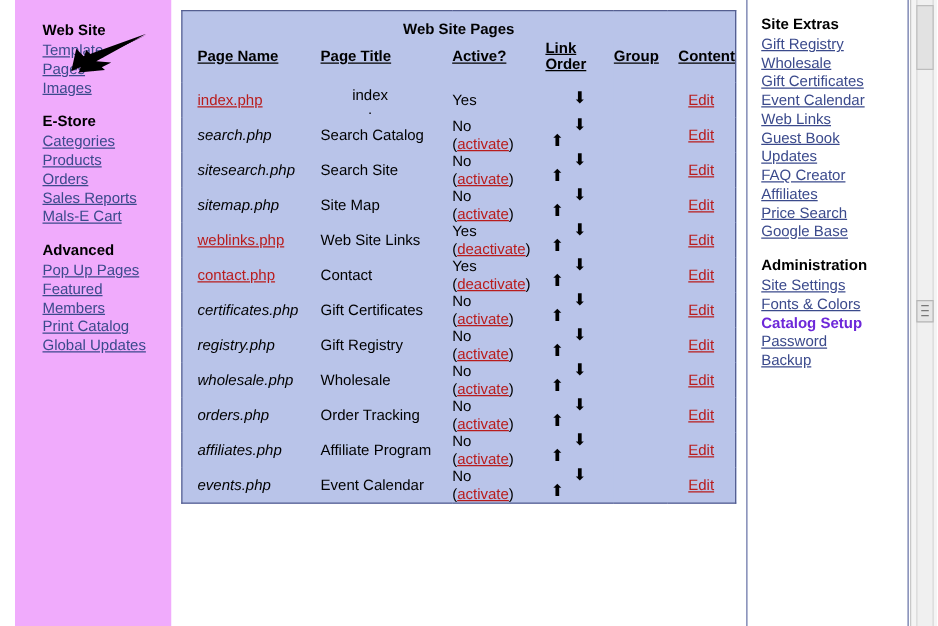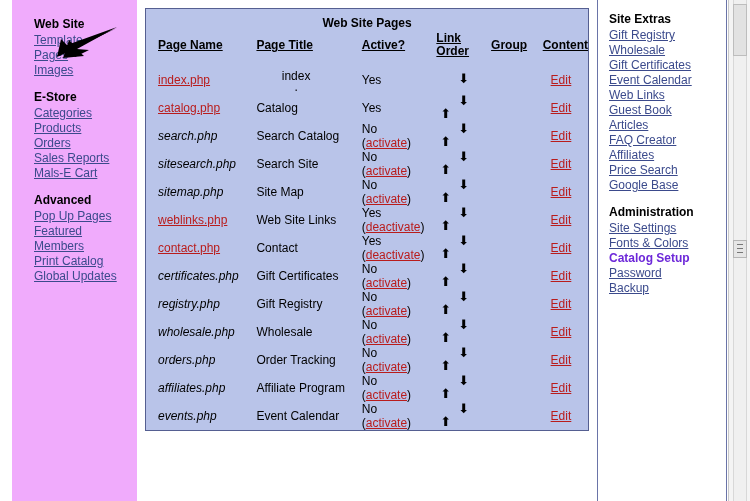--- a/index.html
+++ b/index.html
@@ -249,30 +249,20 @@
             <td class="cell-pagename"><span class="tlink">index.php</span></td>
             <td class="cell-pagetitle cell-pagetitle-index"><span>index</span><span class="index-dot">.</span></td>
             <td class="cell-active">
               <span class="toggle-line">Yes</span>
             </td>
             <td class="cell-order"><span class="arrows"><span class="arr arr-dn-only">⬇</span></span></td>
             <td class="cell-group"></td>
             <td class="cell-content"><span class="tlink">Edit</span></td>
           </tr>
           <tr class="data-row">
-            <td class="cell-pagename"><span class="tlink">catalog.php</span></td>
-            <td class="cell-pagetitle"><span>Catalog</span></td>
-            <td class="cell-active">
-              <span class="toggle-line">Yes</span>
-            </td>
-            <td class="cell-order"><span class="arrows"><span class="arr arr-up">⬆</span><span class="arr arr-dn">⬇</span></span></td>
-            <td class="cell-group"></td>
-            <td class="cell-content"><span class="tlink">Edit</span></td>
-          </tr>
-          <tr class="data-row">
             <td class="cell-pagename"><span class="plain">search.php</span></td>
             <td class="cell-pagetitle"><span>Search Catalog</span></td>
             <td class="cell-active">
               <span class="toggle-line">No</span>
               <span class="toggle-line"><span class="paren">(</span><span class="tlink">activate</span><span class="paren">)</span></span>
             </td>
             <td class="cell-order"><span class="arrows"><span class="arr arr-up">⬆</span><span class="arr arr-dn">⬇</span></span></td>
             <td class="cell-group"></td>
             <td class="cell-content"><span class="tlink">Edit</span></td>
           </tr>
@@ -393,21 +383,21 @@
   <div id="right-sidebar">
     <div id="right-nav-groups">
         <div class="nav-group">
           <div class="nav-heading">Site Extras</div>
           <span class="nav-link">Gift Registry</span>
           <span class="nav-link">Wholesale</span>
           <span class="nav-link">Gift Certificates</span>
           <span class="nav-link">Event Calendar</span>
           <span class="nav-link">Web Links</span>
           <span class="nav-link">Guest Book</span>
-          <span class="nav-link">Articles</span>
+          <span class="nav-link">Updates</span>
           <span class="nav-link">FAQ Creator</span>
           <span class="nav-link">Affiliates</span>
           <span class="nav-link">Price Search</span>
           <span class="nav-link">Google Base</span>
         </div>
         <div class="nav-group">
           <div class="nav-heading">Administration</div>
           <span class="nav-link">Site Settings</span>
           <span class="nav-link">Fonts &amp; Colors</span>
           <span class="nav-link" style="font-weight: bold; color: #6d28d9; text-decoration: none;">Catalog Setup</span>

